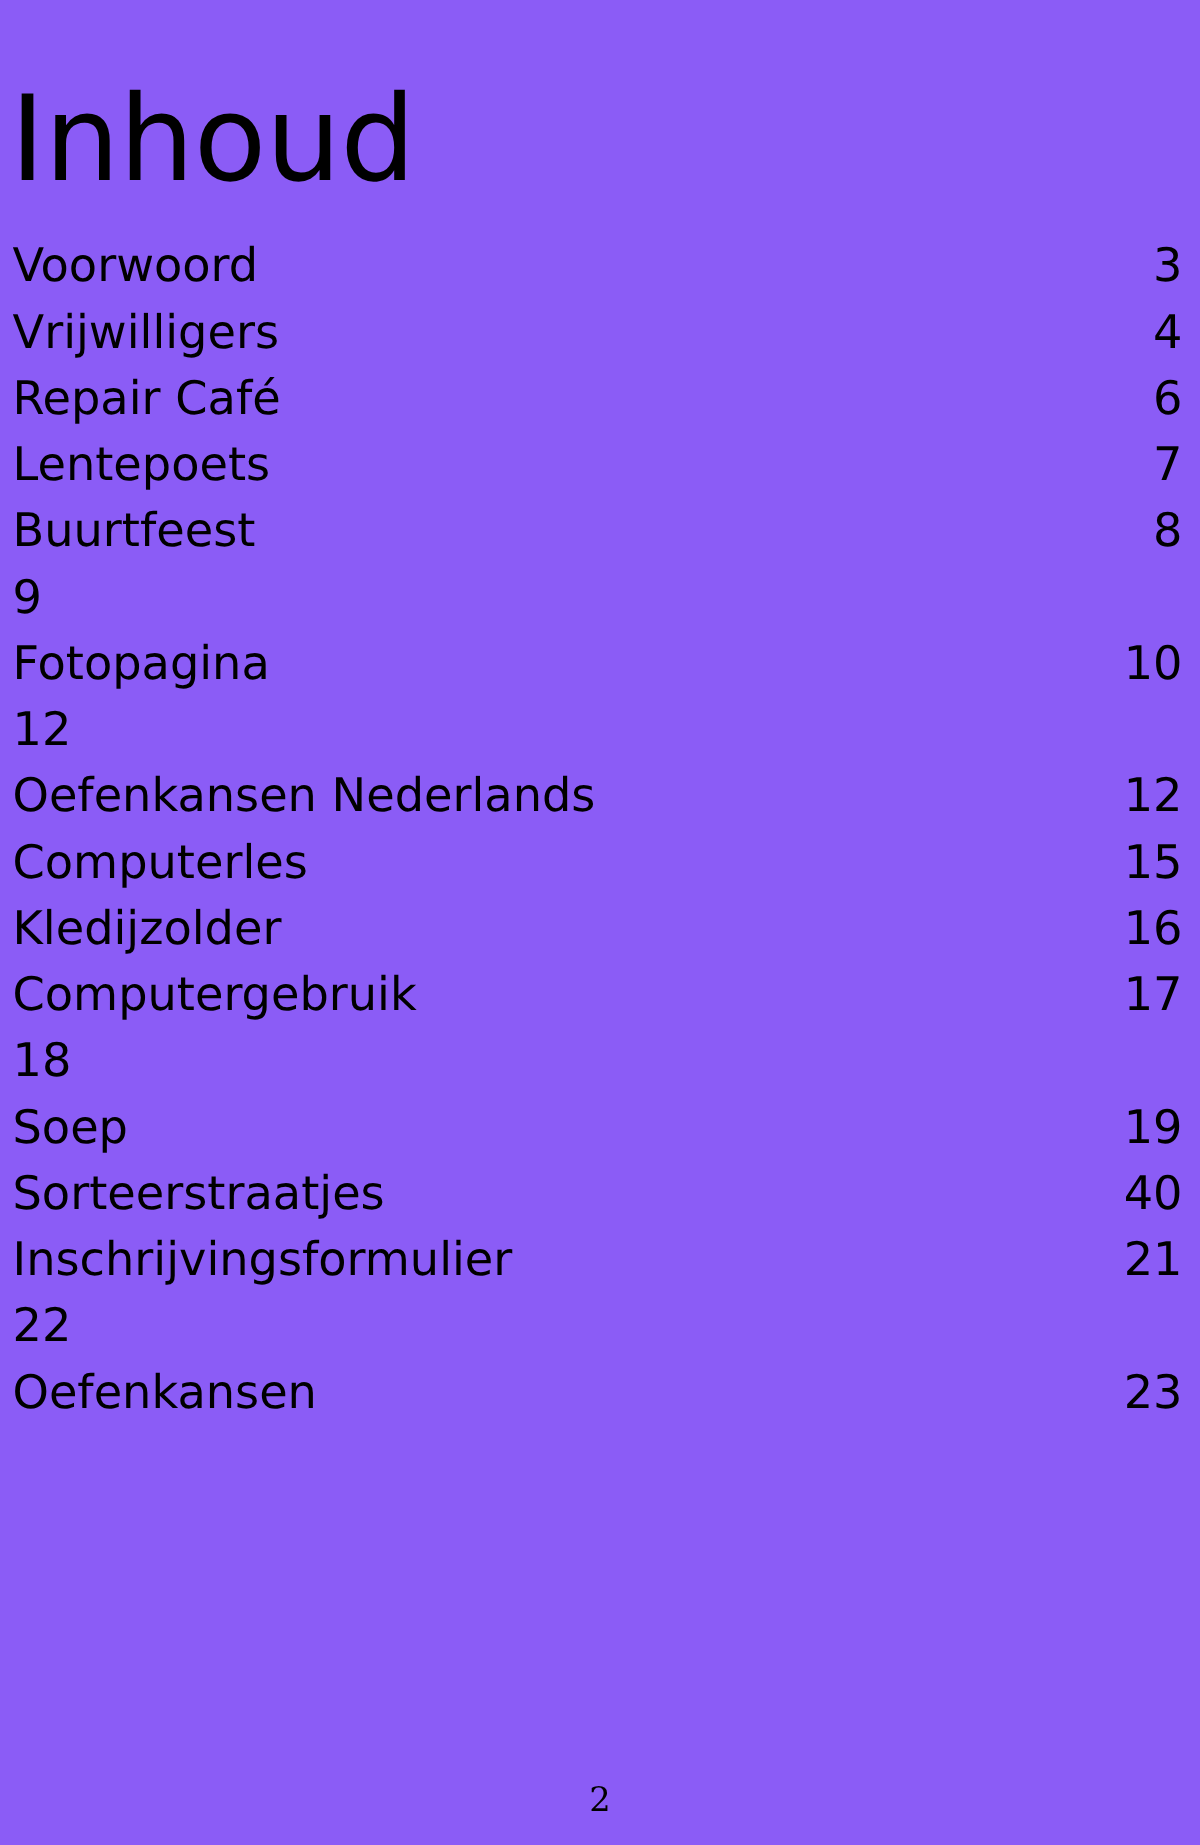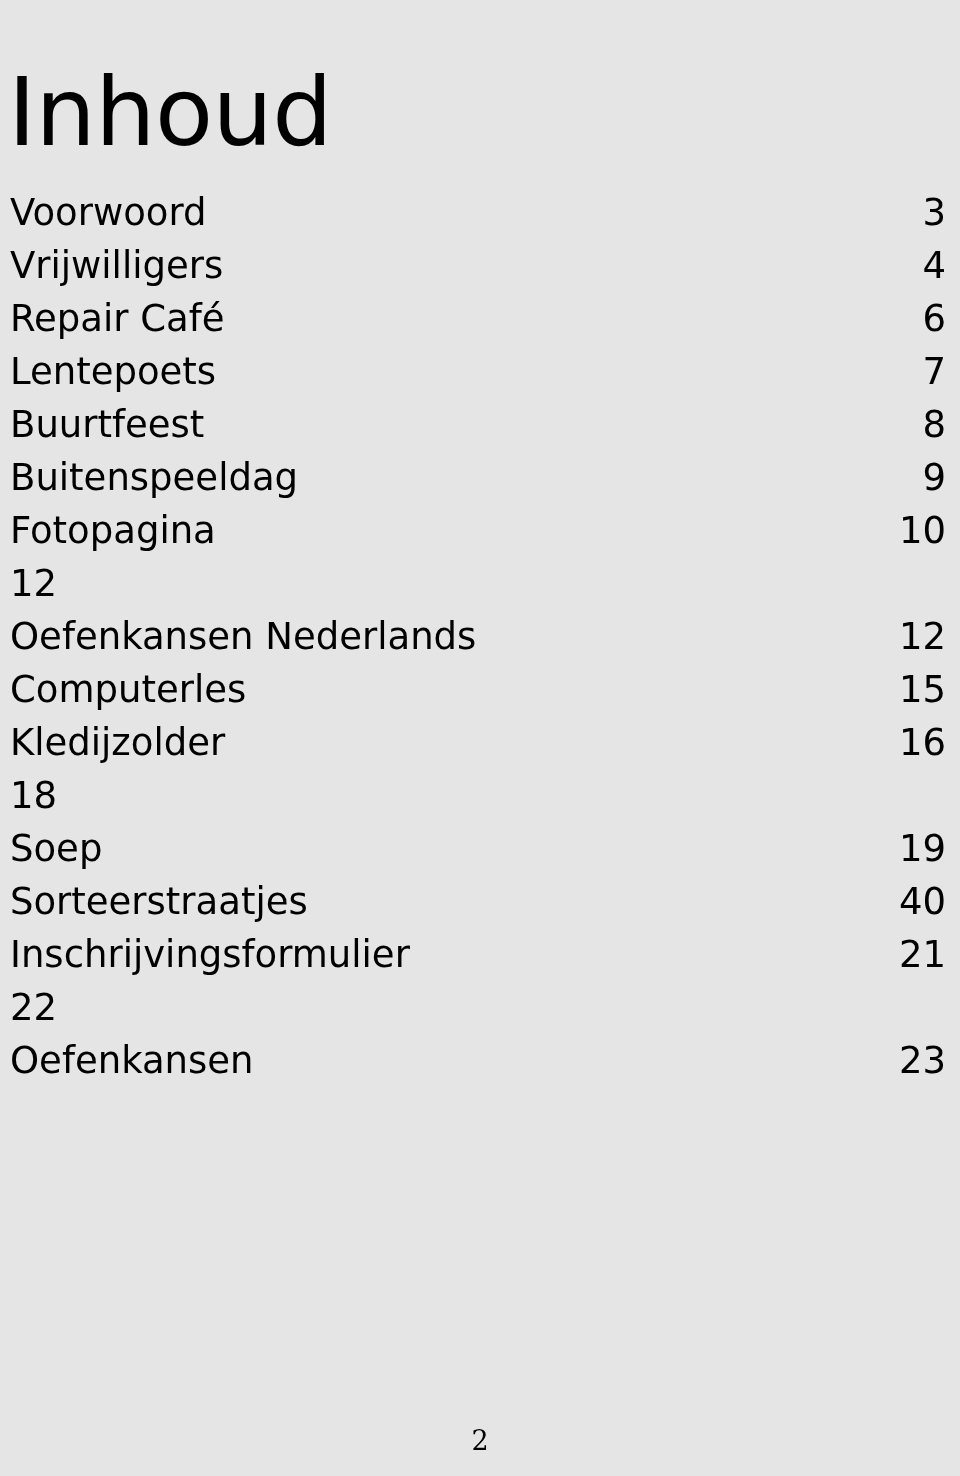--- a/index.html
+++ b/index.html
@@ -4,21 +4,21 @@
 <style>
   html, body {
     margin: 0;
     padding: 0;
     background: #ffffff;
   }
   .page {
     position: relative;
     width: 960px;
     height: 1476px;
-    background: #e5e5e5;
+    background: #8b5cf6;
     overflow: hidden;
     font-family: "DejaVu Sans", sans-serif;
     color: #000000;
   }
   .doc-title {
     position: absolute;
     left: 8px;
     top: -6px;
     font-family: "DejaVu Sans", sans-serif;
     font-size: 95px;
@@ -91,41 +91,44 @@
       </div>
       <div class="toc-row">
         <span class="toc-label">Lentepoets</span>
         <span class="toc-page">7</span>
       </div>
       <div class="toc-row">
         <span class="toc-label">Buurtfeest</span>
         <span class="toc-page">8</span>
       </div>
       <div class="toc-row">
-        <span class="toc-label">Buitenspeeldag</span>
         <span class="toc-page">9</span>
       </div>
       <div class="toc-row">
         <span class="toc-label">Fotopagina</span>
         <span class="toc-page">10</span>
       </div>
       <div class="toc-row">
         <span class="toc-page">12</span>
       </div>
       <div class="toc-row">
         <span class="toc-label">Oefenkansen Nederlands</span>
         <span class="toc-page">12</span>
       </div>
       <div class="toc-row">
         <span class="toc-label">Computerles</span>
         <span class="toc-page">15</span>
       </div>
       <div class="toc-row">
         <span class="toc-label">Kledijzolder</span>
         <span class="toc-page">16</span>
+      </div>
+      <div class="toc-row">
+        <span class="toc-label">Computergebruik</span>
+        <span class="toc-page">17</span>
       </div>
       <div class="toc-row">
         <span class="toc-page">18</span>
       </div>
       <div class="toc-row">
         <span class="toc-label">Soep</span>
         <span class="toc-page">19</span>
       </div>
       <div class="toc-row">
         <span class="toc-label">Sorteerstraatjes</span>

